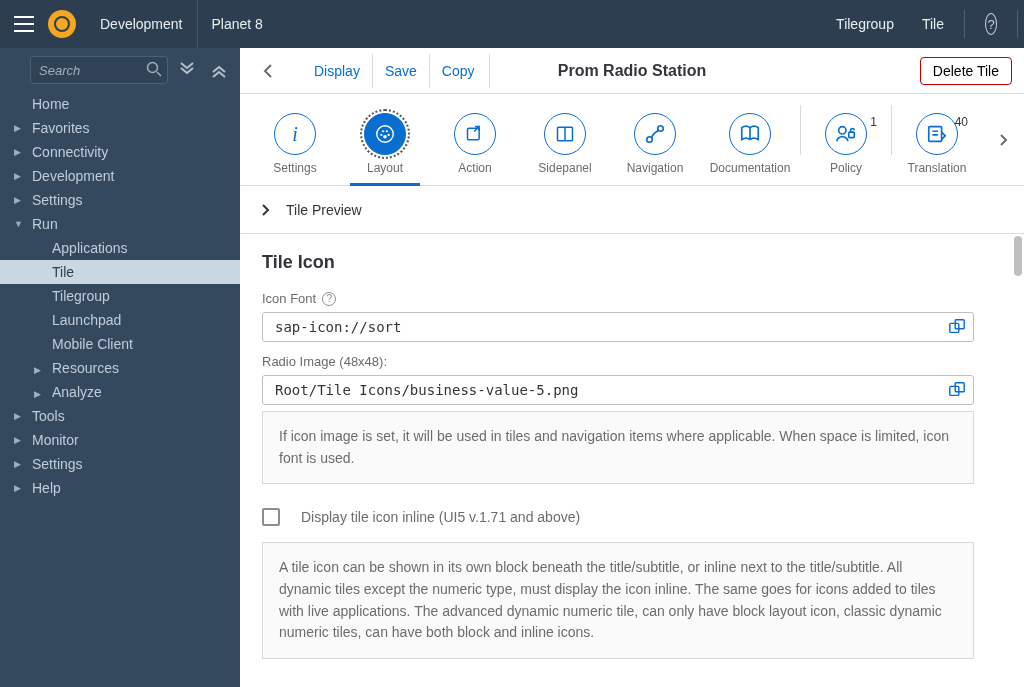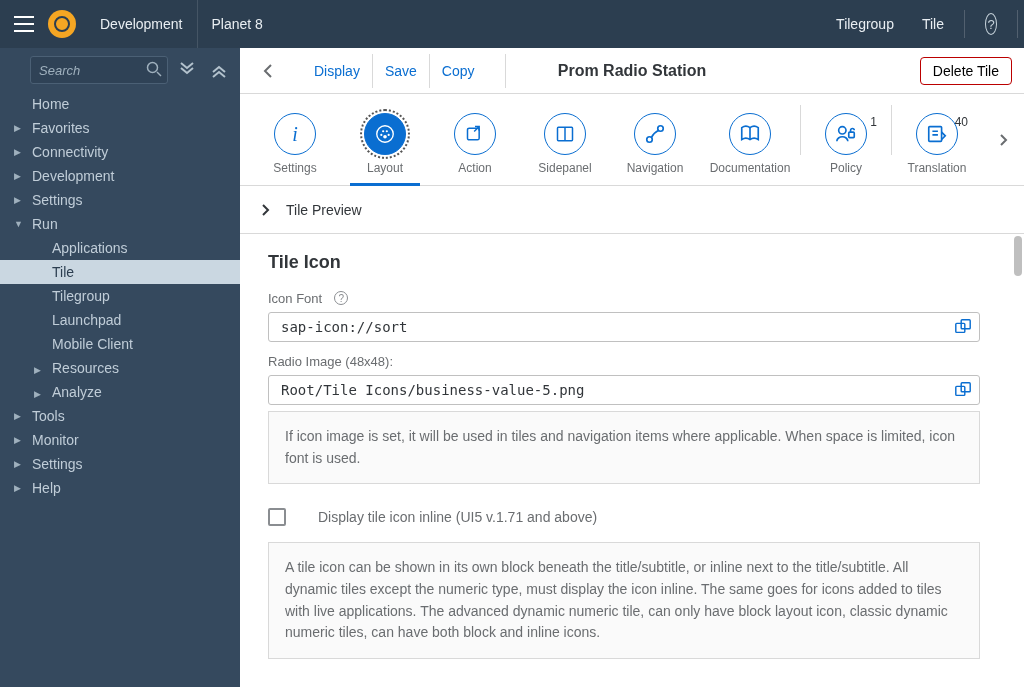--- a/index.html
+++ b/index.html
@@ -52,49 +52,49 @@
   .nav-sub2 .tri { width:18px; }
   .nav-sub2.collapsed .tri::before { content:"▶"; font-size:9px; color:#9fb0bd; }
   .nav .sel { background: #cad7e1; color: #2c3e50; }
 
   
   .main { flex:1; display:flex; flex-direction:column; background:#fff; overflow:hidden; position:relative; }
   .topbar { height: 46px; border-bottom: 1px solid var(--border); display:flex; align-items:center; padding: 0 12px; gap: 8px; }
   .iconbtn { width:34px; height:34px; display:flex; align-items:center; justify-content:center; cursor:pointer; color:#0a6ed1; border-radius:4px; }
   .toolbar-link { color: var(--blue); padding: 0 12px; height:34px; display:flex; align-items:center; cursor:pointer; font-size:14px; border-right: 1px solid var(--border); }
   .toolbar-link.last { border-right:none; }
-  .toolbar-group { display:flex; align-items:flex-end; margin-left: 8px; border-right: 1px solid var(--border); padding-right: 18px;}
+  .toolbar-group { display:flex; align-items:flex-end; margin-left: 8px; border-right: 1px solid var(--border); padding-right: 2px;}
   .topbar-title { position: absolute; left: 50%; transform: translateX(-50%); font-size: 16px; font-weight: 600; color: #32363a; }
   .danger-btn { margin-left:auto; border:1px solid #bb0000; color:#000000; background:#fff; border-radius:4px; padding: 5px 12px; cursor:pointer; font-size:14px; }
 
   
   .tabsrow { height: 92px; border-bottom: 1px solid var(--border); display:flex; align-items:flex-end; padding: 0 10px; position:relative; }
   .tab { flex: 0 0 90px; display:flex; flex-direction:column; align-items:center; gap:6px; padding-bottom:10px; cursor:pointer; position:relative; }
   .tab .circle { width:42px; height:42px; border:1px solid #0a6ed1; border-radius:50%; display:flex; align-items:center; justify-content:center; color:#0a6ed1; }
   .tab.selected .circle { background:#0a6ed1; color:#fff; outline: 2px dotted #555; outline-offset: 2px; }
   .tab .tlabel { font-size:12px; color: var(--gray-text); }
   .tab.selected::after { content:""; position:absolute; bottom:-1px; left:10px; right:10px; height:3px; background:#0a6ed1; }
   .tab .badge { position:absolute; top:2px; right:14px; font-size:12px; color:#32363a; }
   .tab-sep { width:1px; height:50px; background:var(--border); align-self:center; margin-bottom:20px; }
   .tabs-more { position:absolute; right:6px; top:50%; transform:translateY(-50%); width:28px; height:28px; display:flex; align-items:center; justify-content:center; color:#6a6d70; cursor:pointer; }
 
   
   .preview-row { height: 48px; border-bottom: 1px solid var(--border); display:flex; align-items:center; padding: 0 20px; gap: 14px; cursor:pointer; }
   .preview-row .chev { color:#32363a; }
 
   
-  .form-area { padding: 18px 22px 30px 22px; overflow: auto; flex: 1; position:relative;margin-left:6px; }
+  .form-area { padding: 18px 22px 30px 22px; overflow: auto; flex: 1; position:relative; }
   .form-h1 { font-size:18px; font-weight:600; margin-bottom: 18px; }
-  .form-label { font-size:13px; color: var(--gray-text); margin-bottom:6px; display:flex; align-items:flex-start; gap:12px; }
+  .form-label { font-size:13px; color: var(--gray-text); margin-bottom:6px; display:flex; align-items:center; gap:6px; }
   .help-q { width:14px; height:14px; border:1px solid #8a8d91; border-radius:50%; font-size:10px; display:flex; align-items:center; justify-content:center; color:#8a8d91; }
   .value-input { position:relative; width: 100%; max-width: 712px; margin-bottom: 12px; }
   .value-input input { width:100%; height:30px; border:1px solid #c0c0c0; border-radius:3px; padding: 0 40px 0 12px; font-family: "Menlo", "Consolas", monospace; font-size:14px; color:#32363a; }
   .value-input .vh-icon { position:absolute; right:8px; top:50%; transform:translateY(-50%); color:#0a6ed1; cursor:pointer; }
   .info-box { border:1px solid var(--border); background:#fafafa; padding: 14px 16px; max-width:712px; font-size:14px; color: var(--gray-text); line-height:1.55; margin-bottom: 24px; }
-  .checkbox-row { display:flex; align-items:center; gap: 32px; margin: 12px 0 16px 0; }
+  .checkbox-row { display:flex; align-items:center; gap: 21px; margin: 12px 0 16px 0; }
   .chk { width:18px; height:18px; border:2px solid #8a8d91; border-radius:2px; cursor:pointer; }
   .small-scroll { position:absolute; right:2px; top:2px; width:8px; height:40px; background:rgba(0,0,0,0.25); border-radius:4px; }
 
   svg { display:block; }
 </style>
 </head>
 <body>
 
 <div class="shellbar">
   <div class="hamburger">

